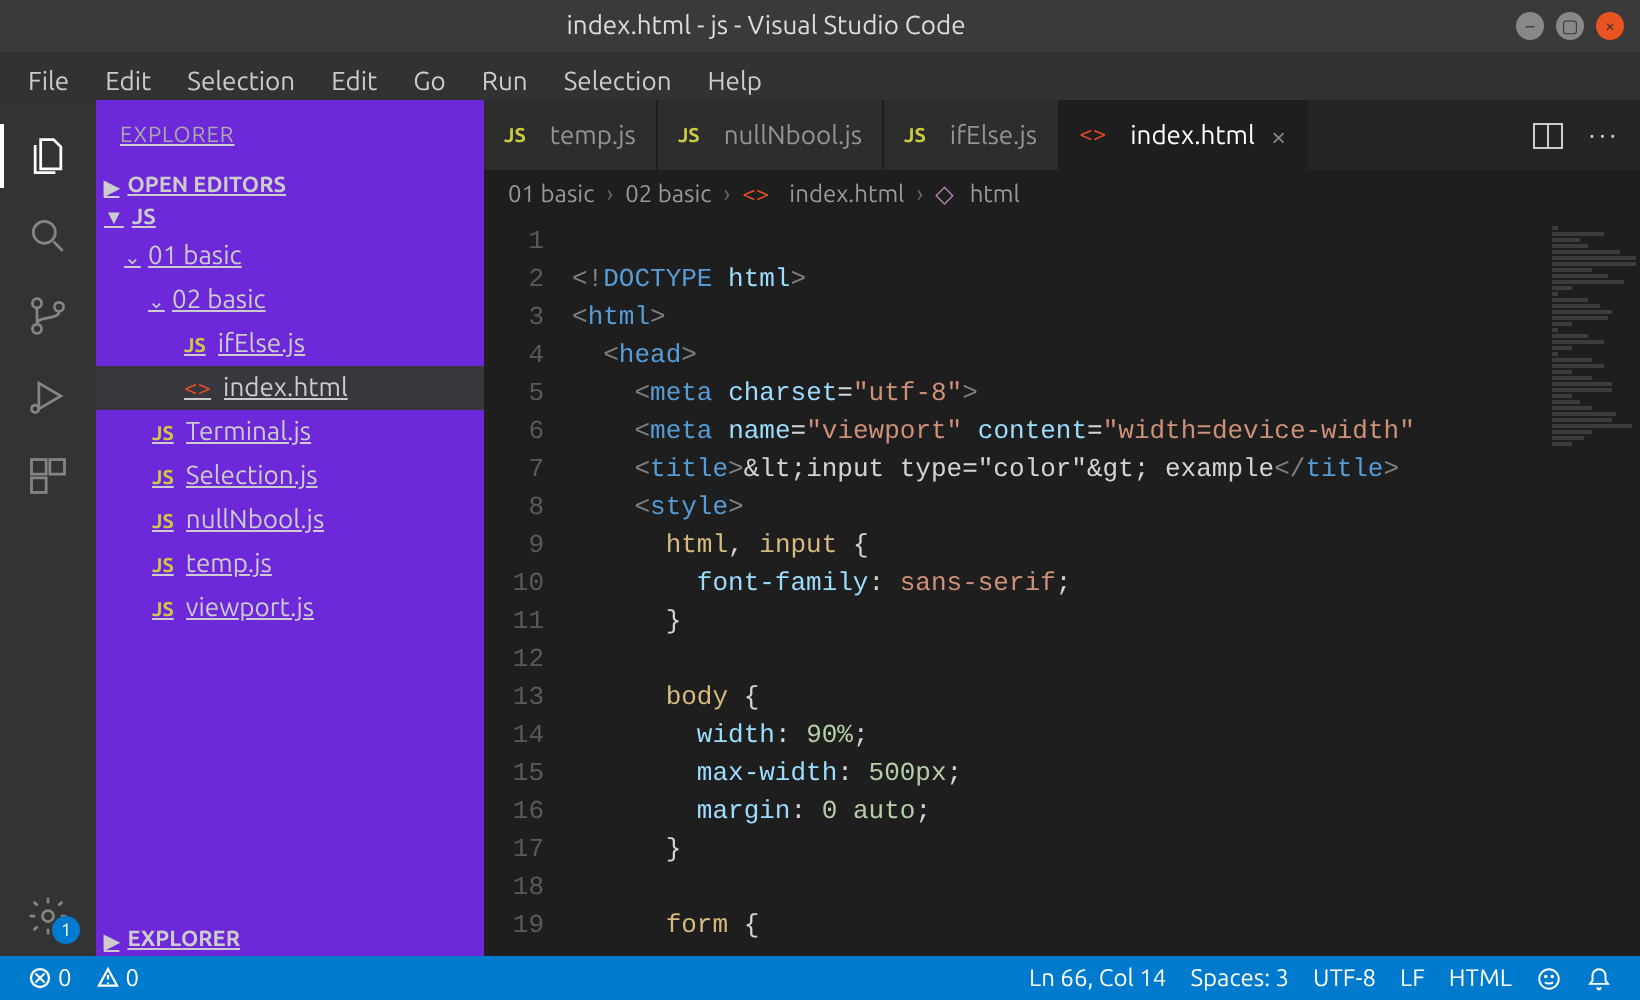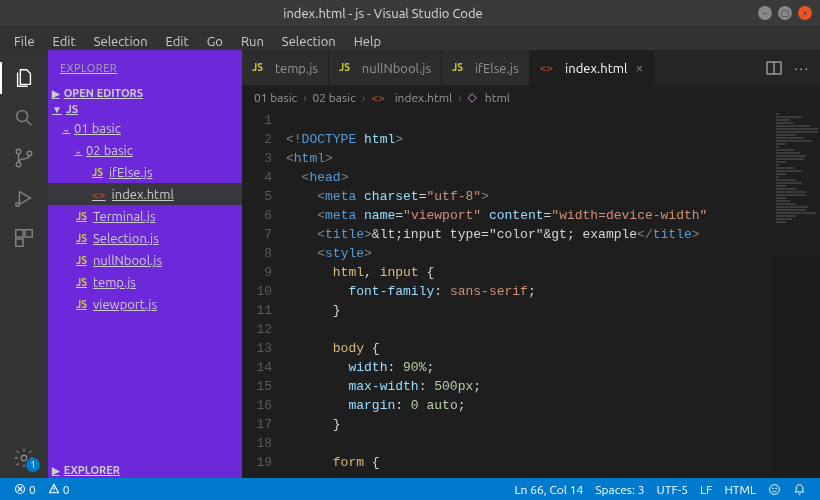--- a/index.html
+++ b/index.html
@@ -308,21 +308,21 @@
   <div class="sb-item">
     <svg width="12" height="12" viewBox="0 0 16 16" fill="none" stroke="#fff" stroke-width="1.5">
         <path d="M8 2l6 11H2z"></path>
         <path d="M8 6v3M8 11v1"></path>
       </svg>
     <span>0</span>
   </div>
   <div class="sb-right">
     <div class="sb-item">Ln 66, Col 14</div>
     <div class="sb-item">Spaces: 3</div>
-    <div class="sb-item">UTF-5</div>
+    <div class="sb-item">UTF-8</div>
     <div class="sb-item">LF</div>
     <div class="sb-item">HTML</div>
     <div class="sb-item">
       <svg width="13" height="13" viewBox="0 0 16 16" fill="none" stroke="#fff" stroke-width="1.2">
           <circle cx="8" cy="8" r="6"></circle>
           <circle cx="6" cy="6.5" r="0.5" fill="#fff"></circle>
           <circle cx="10" cy="6.5" r="0.5" fill="#fff"></circle>
           <path d="M5.5 10c1 1 4 1 5 0"></path>
         </svg>
     </div>

